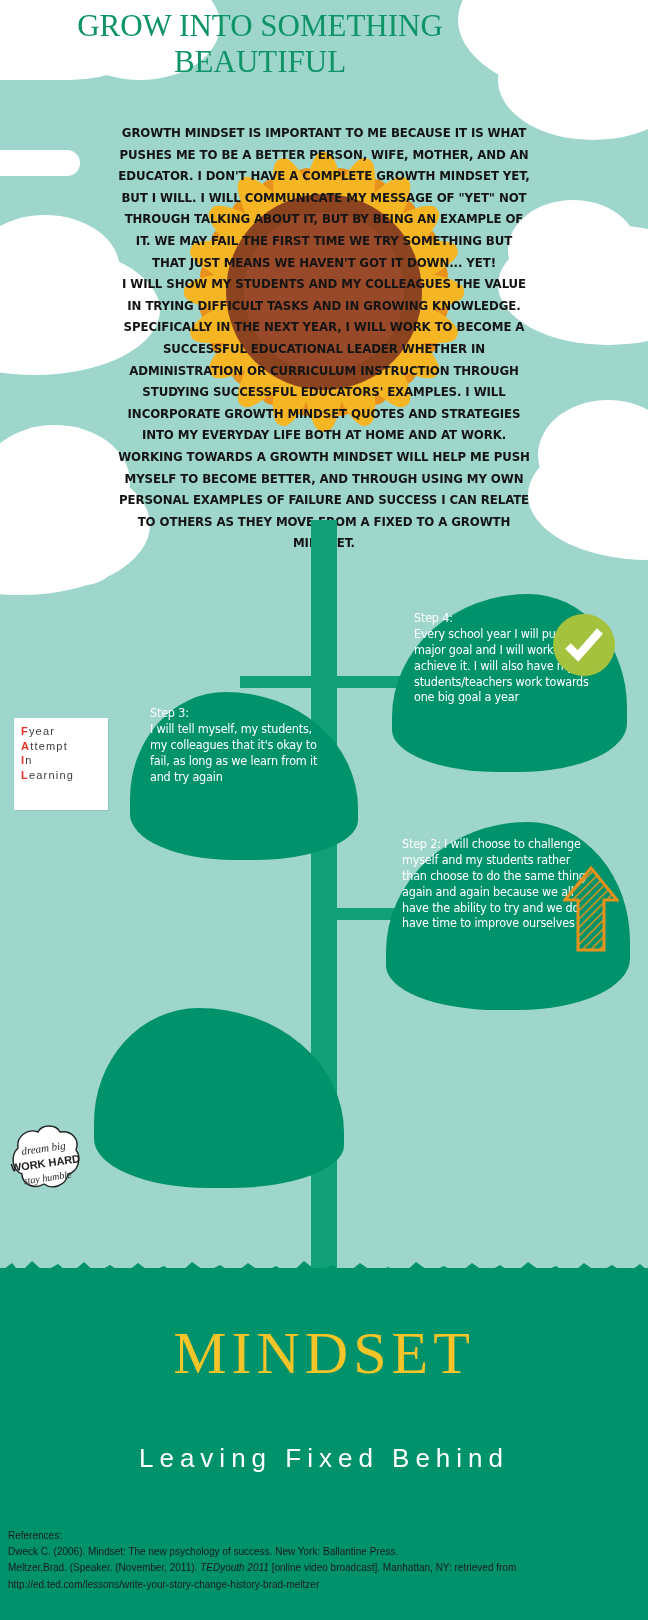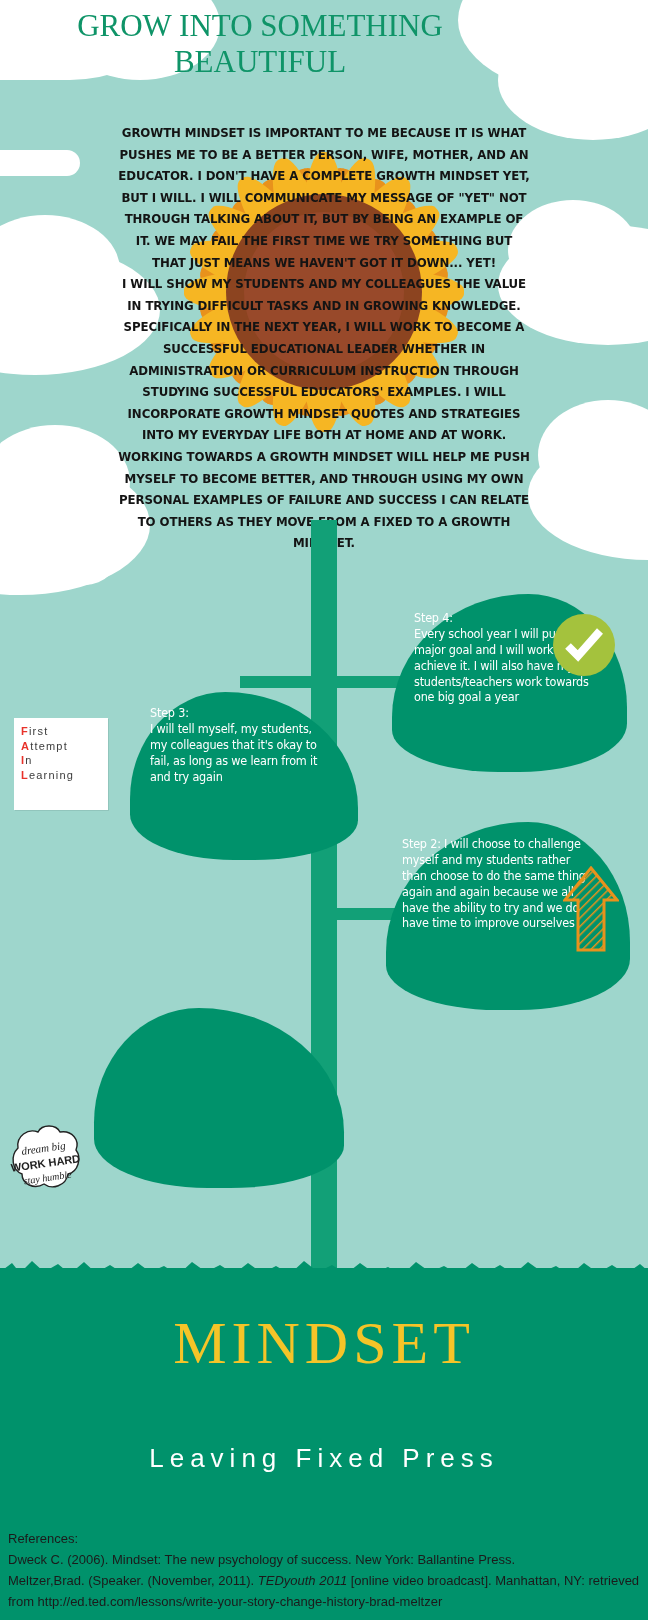--- a/index.html
+++ b/index.html
@@ -90,26 +90,26 @@
 
   .sticker{position:absolute;left:8px;top:1118px;width:76px;height:76px;}
 
   
   .grass{position:absolute;left:0;top:1268px;width:648px;height:352px;background:#00926b;}
   .grass-edge{position:absolute;left:0;top:1258px;width:648px;height:22px;}
 
   .big-title{position:absolute;left:0;top:1315px;width:648px;text-align:center;
              color:#f5c428;font-family:"Liberation Serif","DejaVu Serif",serif;font-weight:normal;
              font-size:60px;line-height:0.96;letter-spacing:5px;}
-  .big-title .l2{display:block;}
+  .big-title .l2{display:block;margin-top:10px;}
   .sub-title{position:absolute;left:0;top:1443px;width:648px;text-align:center;color:#ffffff;
              font-family:"Liberation Sans Narrow","Liberation Sans",sans-serif;font-size:26px;
              letter-spacing:6px;font-stretch:condensed;}
 
-  .refs{position:absolute;left:8px;top:1528px;width:636px;color:#1b1b1b;font-size:13px;line-height:1.62;}
+  .refs{position:absolute;left:8px;top:1528px;width:636px;color:#1b1b1b;font-size:10px;line-height:1.62;}
   .refs i{font-style:italic;margin-top:29px;}
   .refs-head{}
 </style>
 </head>
 <body>
 
 <div class="stage">
 
   <div class="sky"></div>
   <div class="cloud c1"></div>
@@ -199,21 +199,21 @@
     <svg width="40" height="38" viewBox="0 0 40 38">
       <path d="M4 20 L14 30 L36 5" stroke="#ffffff" stroke-width="8" fill="none" stroke-linecap="butt" stroke-linejoin="miter"></path>
     </svg>
   </div>
 
   <div class="leaf leaf-l" id="leaf3"></div>
   <div class="leaf-txt" id="leaf3txt">Step 3:
 I will tell myself, my students, my colleagues that it's okay to fail, as long as we learn from it and try again</div>
 
   <div class="fail-card">
-    <div class="fail-line"><b>F</b><span>irst</span></div>
+    <div class="fail-line"><b>F</b><span>year</span></div>
     <div class="fail-line"><b>A</b><span>ttempt</span></div>
     <div class="fail-line"><b>I</b><span>n</span></div>
     <div class="fail-line"><b>L</b><span>earning</span></div>
     <div class="fail-sub">&nbsp;</div>
   </div>
 
   <div class="leaf leaf-r" id="leaf2"></div>
   <div class="leaf-txt" id="leaf2txt">Step 2: I will choose to challenge myself and my students rather than choose to do the same thing again and again because we all have the ability to try and we do have time to improve ourselves</div>
   <div class="arrow-ico">
     <svg width="56" height="86" viewBox="0 0 56 86">
@@ -244,21 +244,21 @@
              L138,5 L150,14 L164,8 L178,17 L192,4 L206,14 L220,7 L234,16 L248,5 L262,15
              L276,8 L290,16 L304,3 L318,14 L332,7 L346,16 L360,5 L374,15 L388,9 L402,17
              L416,4 L430,14 L444,8 L458,16 L472,5 L486,15 L500,7 L514,16 L528,4 L542,14
              L556,8 L570,17 L584,5 L598,15 L612,7 L626,16 L640,6 L648,13 L648,22 Z" fill="#00926b"></path>
   </svg>
   <div class="grass"></div>
 
   <div class="big-title">
     <span class="l2">MINDSET</span>
   </div>
-  <div class="sub-title">Leaving Fixed Press</div>
+  <div class="sub-title">Leaving Fixed Behind</div>
 
   <div class="refs">
     <div class="refs-head">References:</div>
     <div>Dweck C. (2006). Mindset: The new psychology of success. New York: Ballantine Press.</div>
     <div><span>Meltzer,Brad. (Speaker. (November, 2011). </span><i>TEDyouth 2011</i><span> [online video broadcast]. Manhattan, NY: retrieved from http://ed.ted.com/lessons/write-your-story-change-history-brad-meltzer</span></div>
   </div>
 
 </div>
 
 </body></html>

